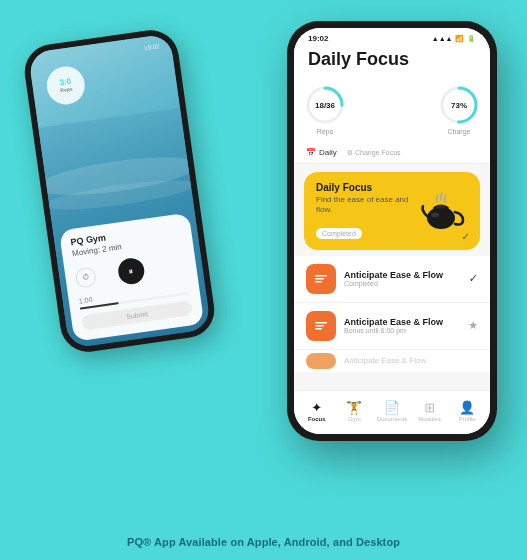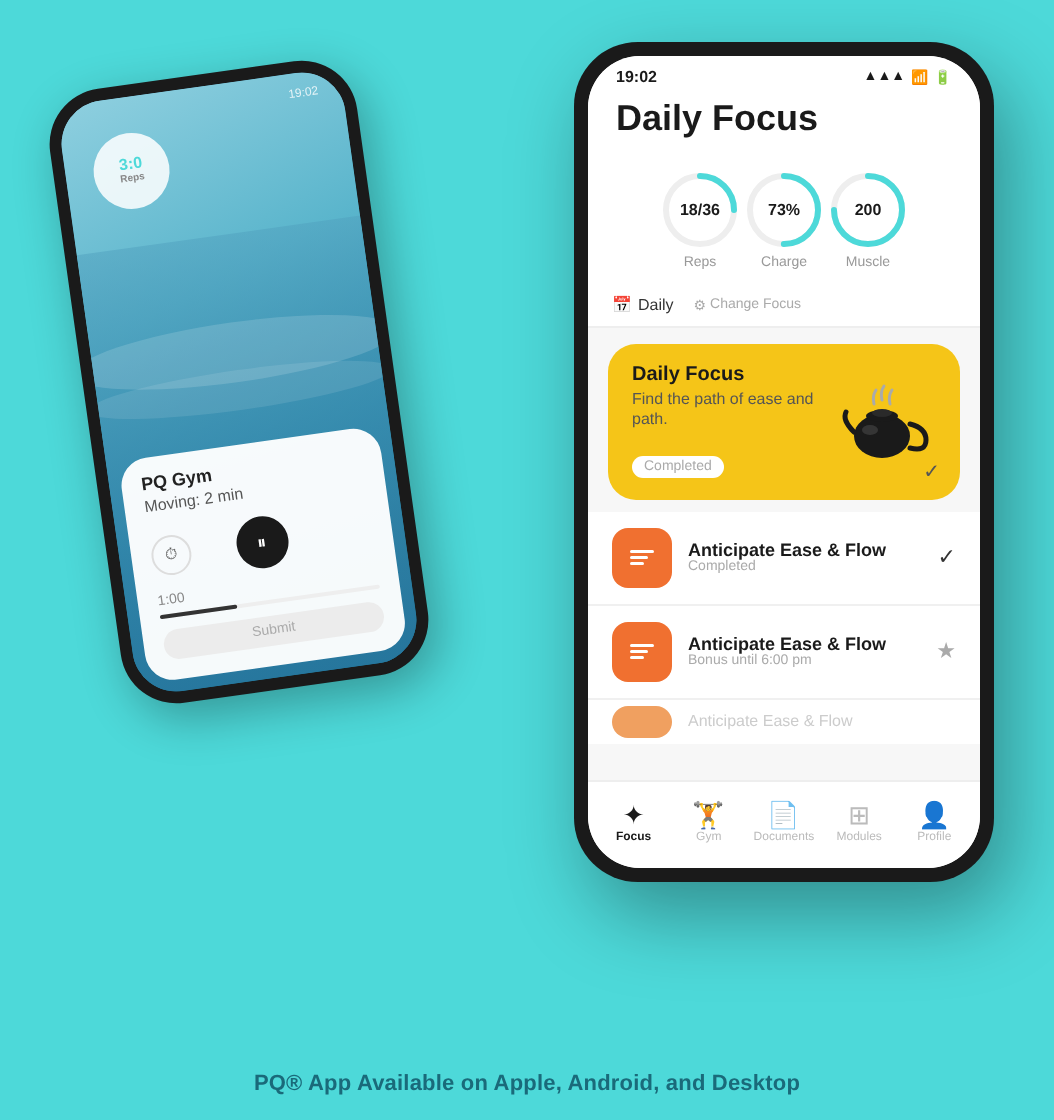--- a/index.html
+++ b/index.html
@@ -114,21 +114,21 @@
       background: white;
       padding: 4px 14px 8px;
       font-size: 18px;
       font-weight: 700;
       color: #1a1a1a;
     }
 
     
     .stats-row {
       display: flex;
-      justify-content: center;
+      justify-content: space-between;
       background: white;
       padding: 6px 10px 8px;
     }
     .stat-item {
       display: flex;
       flex-direction: column;
       align-items: center;
       gap: 2px;
     }
     .stat-circle {
@@ -358,47 +358,37 @@
           <div class="stat-circle">
             <svg viewBox="0 0 42 42">
               <circle cx="21" cy="21" r="17" fill="none" stroke="#eee" stroke-width="3"></circle>
               <circle cx="21" cy="21" r="17" fill="none" stroke="#4dd9d9" stroke-width="3" stroke-dasharray="53.4 106.8" stroke-dashoffset="0" stroke-linecap="round" transform="rotate(-90 21 21)"></circle>
             </svg>
             <span class="stat-value">73%</span>
           </div>
           <span class="stat-label">Charge</span>
         </div>
 
-        <div class="stat-item">
-          <div class="stat-circle">
-            <svg viewBox="0 0 42 42">
-              <circle cx="21" cy="21" r="17" fill="none" stroke="#eee" stroke-width="3"></circle>
-              <circle cx="21" cy="21" r="17" fill="none" stroke="#4dd9d9" stroke-width="3" stroke-dasharray="80 106.8" stroke-dashoffset="0" stroke-linecap="round" transform="rotate(-90 21 21)"></circle>
-            </svg>
-            <span class="stat-value">200</span>
-          </div>
-          <span class="stat-label">Muscle</span>
-        </div>
       </div>
 
       <div class="filter-row">
         <div class="filter-today">
           <span>📅</span>
           <span>Daily</span>
         </div>
         <div class="filter-change">
           <span>⚙</span>
           <span>Change Focus</span>
         </div>
       </div>
 
       <div class="focus-card">
         <div class="focus-card-text">
           <div class="focus-card-title">Daily Focus</div>
-          <div class="focus-card-sub">Find the path of ease and path.</div>
+          <div class="focus-card-sub">Find the ease of ease and flow.</div>
           <span class="focus-completed">Completed</span>
         </div>
 
         <div class="focus-card-icon">
           <svg class="teapot-svg" viewBox="0 0 55 55" fill="none" xmlns="http://www.w3.org/2000/svg">
 
             <ellipse cx="28" cy="36" rx="14" ry="11" fill="#1a1a1a"></ellipse>
 
             <ellipse cx="28" cy="26" rx="8" ry="3" fill="#1a1a1a"></ellipse>
             <ellipse cx="28" cy="24.5" rx="5" ry="2" fill="#2a2a2a"></ellipse>

